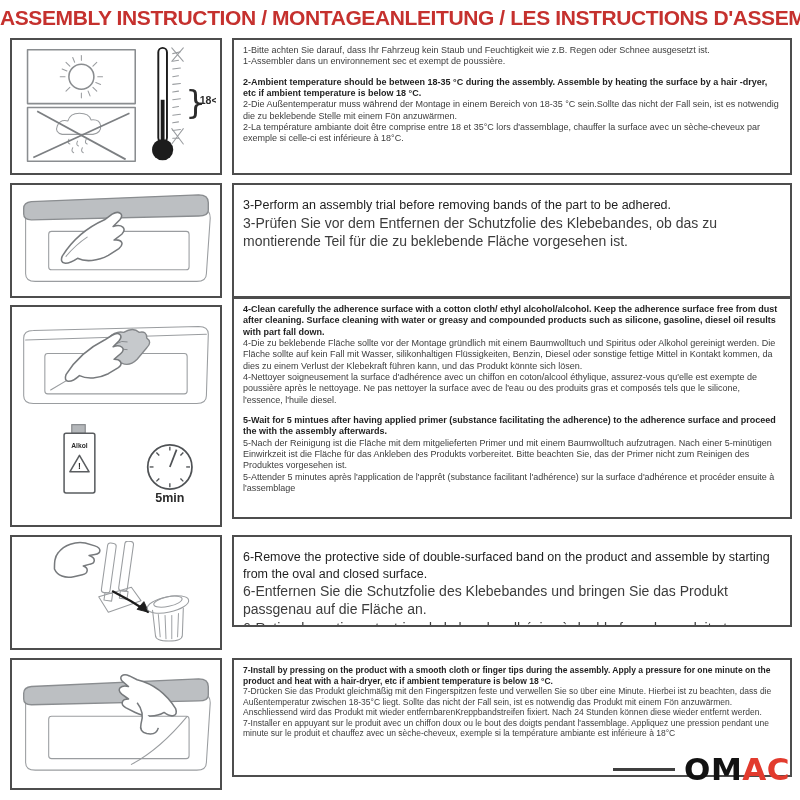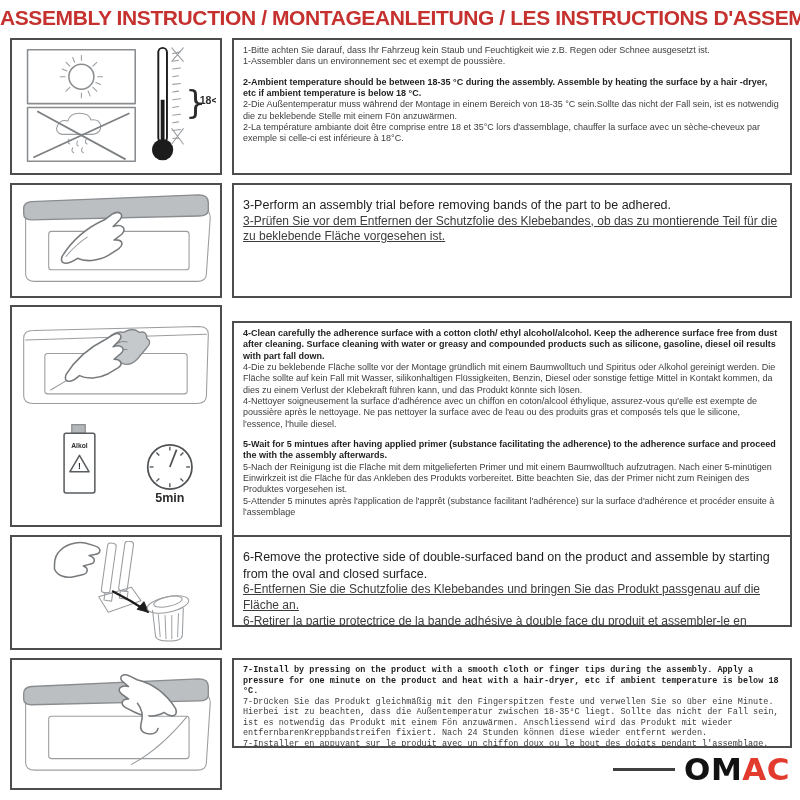--- a/index.html
+++ b/index.html
@@ -17,21 +17,21 @@
     position:absolute;border:2px solid #4d4d4d;background:#fff;box-sizing:border-box;
   }
   .figbox{left:10px;width:212px;display:flex;align-items:center;justify-content:center;}
   .textbox{left:232px;width:560px;padding:5px 9px;overflow:hidden;}
   .blk{margin:0 0 9px 0;}
   .blk:last-child{margin-bottom:0;}
   .sm .en{font-weight:bold;color:#1f1f1f;font-size:9px;line-height:1.26;margin:0;}
   .sm .tr{font-size:9px;line-height:1.26;margin:0;color:#3c3c3c;}
   .lg{padding-top:12px;}
   .lg .en{font-weight:normal;color:#1f1f1f;font-size:12.5px;line-height:1.32;margin:0;}
-  .lg .tr{font-size:12px;line-height:1.32;margin:0;color:#3c3c3c;text-decoration:underline;}
+  .lg .tr{font-size:14px;line-height:1.32;margin:0;color:#3c3c3c;}
   .xs .en{font-size:8.5px;line-height:1.24;}
   .xs .tr{font-size:8.5px;line-height:1.24;}
   svg{display:block;}
   .sketch{stroke:#8a8d90;fill:none;stroke-width:1.6;stroke-linejoin:round;stroke-linecap:round;}
   .sketch-thin{stroke:#9a9da0;fill:none;stroke-width:1.1;stroke-linejoin:round;stroke-linecap:round;}
   .graytop{fill:#bcbfc2;stroke:#8a8d90;stroke-width:1.4;}
   .figlabel{font-family:"Liberation Sans",sans-serif;fill:#2b2b2b;}
   .logo{
     position:absolute;top:754px;right:10px;display:flex;align-items:center;
   }
@@ -171,21 +171,21 @@
         <line x1="146" y1="147" x2="149" y2="150"></line>
           <line x1="171" y1="174" x2="174" y2="177"></line>
         <line x1="146" y1="177" x2="149" y2="174"></line>
           <line x1="171" y1="150" x2="174" y2="147"></line>
       </g>
       <line x1="160" y1="162" x2="167" y2="144" stroke="#4f5255" stroke-width="1.8"></line>
       <text x="160" y="198" font-size="13" font-weight="bold" text-anchor="middle" class="figlabel">5min</text>
     </g>
   </svg>
 </div>
-<div class="box textbox sm" style="top:321px;height:222px;">
+<div class="box textbox sm" style="top:297px;height:222px;">
   <div class="blk">
     <p class="en">4-Clean carefully the adherence surface with a cotton cloth/ ethyl alcohol/alcohol. Keep the adherence surface free from dust after cleaning. Surface cleaning with water or greasy and compounded products such as silicone, gasoline, diesel oil results with part fall down.</p>
     <p class="tr">4-Die zu beklebende Fläche sollte vor der Montage gründlich mit einem Baumwolltuch und Spiritus oder Alkohol gereinigt werden. Die Fläche sollte auf kein Fall mit Wasser, silikonhaltigen Flüssigkeiten, Benzin, Diesel oder sonstige fettige Mittel in Kontakt kommen, da dies zu einem Verlust der Klebekraft führen kann, und das Produkt könnte sich lösen.</p>
     <p class="tr">4-Nettoyer soigneusement la surface d'adhérence avec un chiffon en coton/alcool éthylique, assurez-vous qu'elle est exempte de poussière après le nettoyage. Ne pas nettoyer la surface avec de l'eau ou des produits gras et composés tels que le silicone, l'essence, l'huile diesel.</p>
   </div>
   <div class="blk">
     <p class="en">5-Wait for 5 mintues after having applied primer (substance facilitating the adherence) to the adherence surface and proceed the with the assembly afterwards.</p>
     <p class="tr">5-Nach der Reinigung ist die Fläche mit dem mitgelieferten Primer und mit einem Baumwolltuch aufzutragen. Nach einer 5-minütigen Einwirkzeit ist die Fläche für das Ankleben des Produkts vorbereitet. Bitte beachten Sie, das der Primer nicht zum Reinigen des Produktes vorgesehen ist.</p>
     <p class="tr">5-Attender 5 minutes après l'application de l'apprêt (substance facilitant l'adhérence) sur la surface d'adhérence et procéder ensuite à l'assemblage</p>
   </div>
@@ -235,21 +235,21 @@
       <path d="M8,30 Q8,24 16,23 L190,15 Q200,15 200,23 L200,32 Q200,38 190,38 L16,42 Q8,42 8,36 Z" class="graytop"></path>
       <rect x="34" y="54" width="146" height="44" rx="3" class="sketch-thin" fill="#ffffff"></rect>
       <path d="M178,54 Q150,88 120,104" class="sketch-thin"></path>
     </g>
     <g>
       <path d="M166,46 C156,30 142,20 126,16 l-8,-4 c-7,-3 -12,1 -7,6 l6,5 c-8,-2 -13,3 -7,8 l7,5 c-7,0 -9,5 -3,9 l10,5 c10,5 22,5 30,0 C162,56 169,54 166,46 Z" fill="#ffffff" stroke="#777a7d" stroke-width="1.6" stroke-linejoin="round"></path>
       <path d="M126,40 q8,10 4,22 q-2,8 6,10 q10,2 12,-6" fill="#ffffff" stroke="#777a7d" stroke-width="1.6"></path>
     </g>
   </svg>
 </div>
-<div class="box textbox sm xs" style="top:658px;height:90px;font-family:Liberation Mono, monospace;">
+<div class="box textbox sm xs" style="top:658px;height:119px;">
   <div class="blk">
     <p class="en">7-Install by pressing on the product with a smooth cloth or finger tips during the assembly. Apply a pressure for one minute on the product and heat with a hair-dryer, etc if ambient temperature is below 18 °C.</p>
     <p class="tr">7-Drücken Sie das Produkt gleichmäßig mit den Fingerspitzen feste und verwellen Sie so über eine Minute. Hierbei ist zu beachten, dass die Außentemperatur zwischen 18-35°C liegt. Sollte das nicht der Fall sein, ist es notwendig das Produkt mit einem Fön anzuwärmen. Anschliessend wird das Produkt mit wieder entfernbarenKreppbandstreifen fixiert. Nach 24 Stunden können diese wieder entfernt werden.</p>
     <p class="tr">7-Installer en appuyant sur le produit avec un chiffon doux ou le bout des doigts pendant l'assemblage. Appliquez une pression pendant une minute sur le produit et chauffez avec un sèche-cheveux, exemple si la température ambiante est inférieure à 18°C</p>
   </div>
 </div>
 
 <div class="logo">
   <div class="logo-line"></div>
   <div class="logo-text"><span class="logo-om">OM</span><span class="logo-ac">AC</span></div>

